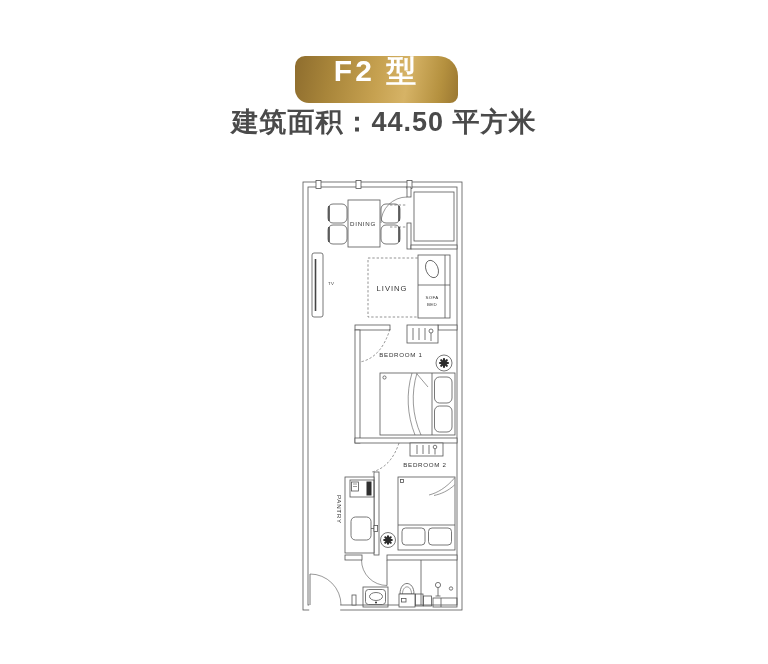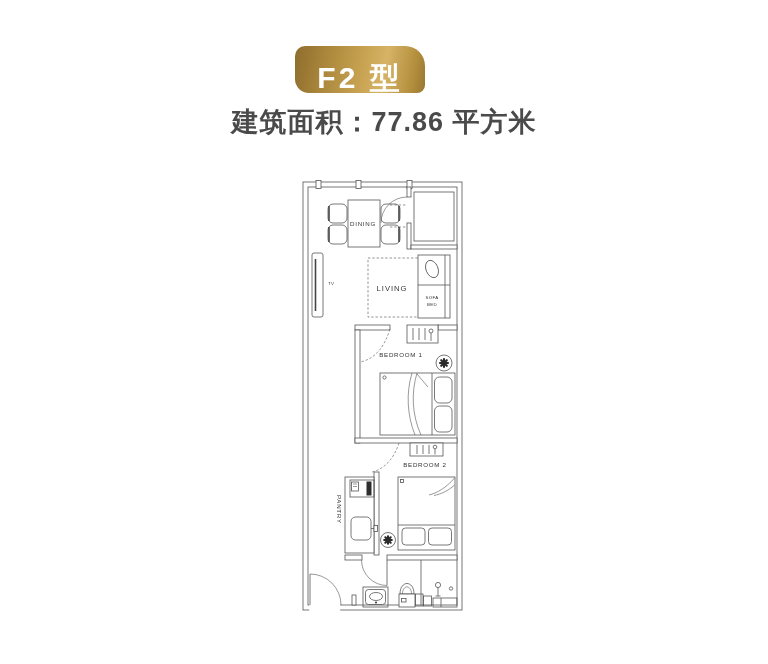--- a/index.html
+++ b/index.html
@@ -2,24 +2,24 @@
 <html><head>
 <meta charset="utf-8">
 <style>
   html,body{margin:0;padding:0;}
   body{
     width:768px;height:664px;background:#ffffff;position:relative;overflow:hidden;
     font-family:"Liberation Sans","DejaVu Sans",sans-serif;
   }
   .stage{position:absolute;inset:0;}
   .badge{
-    position:absolute;left:295px;top:46px;width:130px;height:47px;
+    position:absolute;left:295px;top:56px;width:163px;height:47px;
     background:linear-gradient(100deg,#8e6d2e 0%,#a8853a 22%,#c6a150 50%,#d6b366 68%,#b5913f 88%,#9a7731 100%);
     border-radius:10px 20px 8px 14px;
-    display:flex;align-items:flex-end;justify-content:center;
+    display:flex;align-items:flex-start;justify-content:center;
   }
   .badge-text{
     color:#ffffff;font-size:30px;font-weight:bold;letter-spacing:3px;line-height:1;
   }
   .subtitle{
     position:absolute;left:0;top:104px;width:768px;text-align:center;
     color:#4a4a4a;font-size:27px;font-weight:600;letter-spacing:1px;
   }
   .plan{position:absolute;left:295px;top:175px;width:175px;height:465px;}
   .ln{stroke:#555;stroke-width:0.8;fill:none;}
@@ -35,21 +35,21 @@
 </style>
 </head>
 <body>
 
 <div class="stage">
 
   <div class="badge">
     <span class="badge-text">F2 型</span>
   </div>
 
-  <div class="subtitle">建筑面积：77.86 平方米</div>
+  <div class="subtitle">建筑面积：44.50 平方米</div>
 
   <svg class="plan" viewBox="0 0 175 465" xmlns="http://www.w3.org/2000/svg">
 
     <g>
       <rect class="ln" x="8" y="7" width="159" height="428"></rect>
       <rect class="ln" x="13" y="12" width="149" height="418"></rect>
 
       <rect x="14.2" y="428.6" width="31" height="7.6" fill="#ffffff"></rect>
 
       <rect class="fw" x="21" y="5.5" width="5" height="8"></rect>

